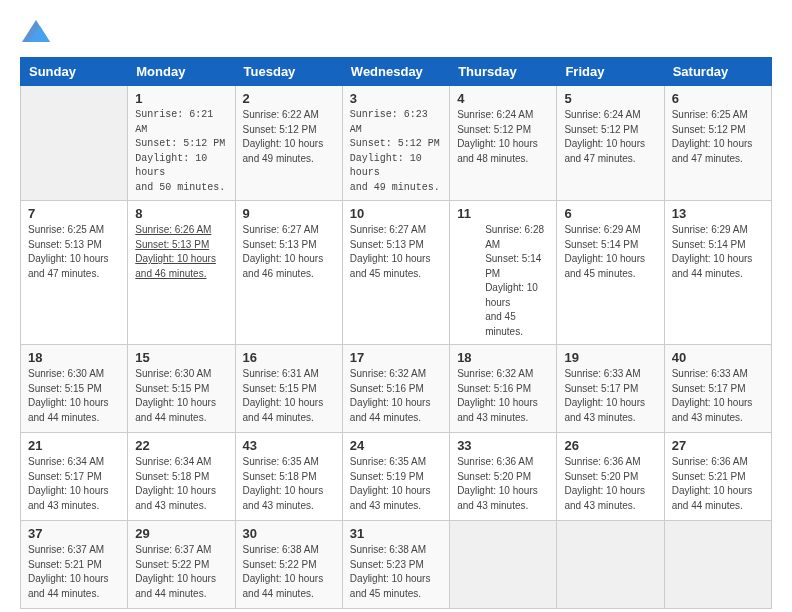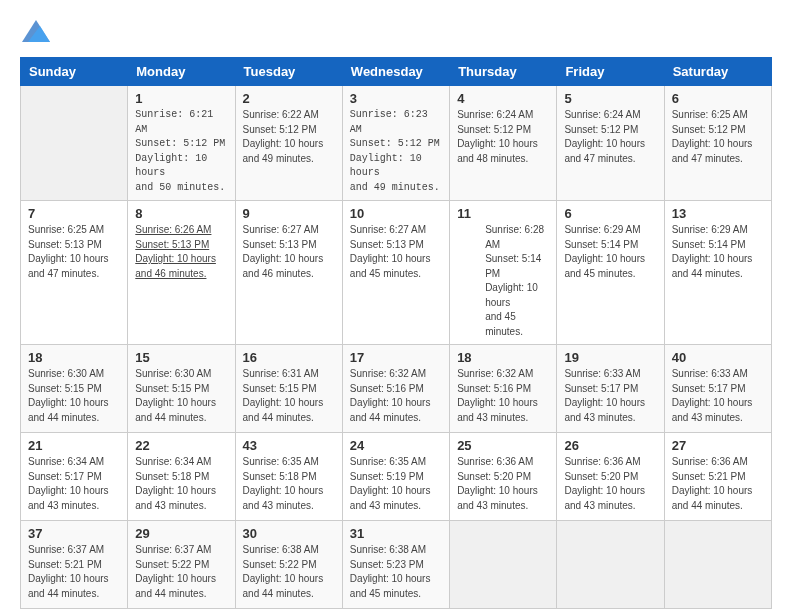--- a/index.html
+++ b/index.html
@@ -296,21 +296,21 @@
 and 43 minutes.</div>
           </td>
           <td>
             <span class="day-number">24</span>
             <div class="day-detail" style="white-space: pre-line;">Sunrise: 6:35 AM
 Sunset: 5:19 PM
 Daylight: 10 hours
 and 43 minutes.</div>
           </td>
           <td>
-            <span class="day-number">25</span>
+            <span class="day-number">33</span>
             <div class="day-detail" style="white-space: pre-line;">Sunrise: 6:36 AM
 Sunset: 5:20 PM
 Daylight: 10 hours
 and 43 minutes.</div>
           </td>
           <td>
             <span class="day-number">26</span>
             <div class="day-detail" style="white-space: pre-line;">Sunrise: 6:36 AM
 Sunset: 5:20 PM
 Daylight: 10 hours

